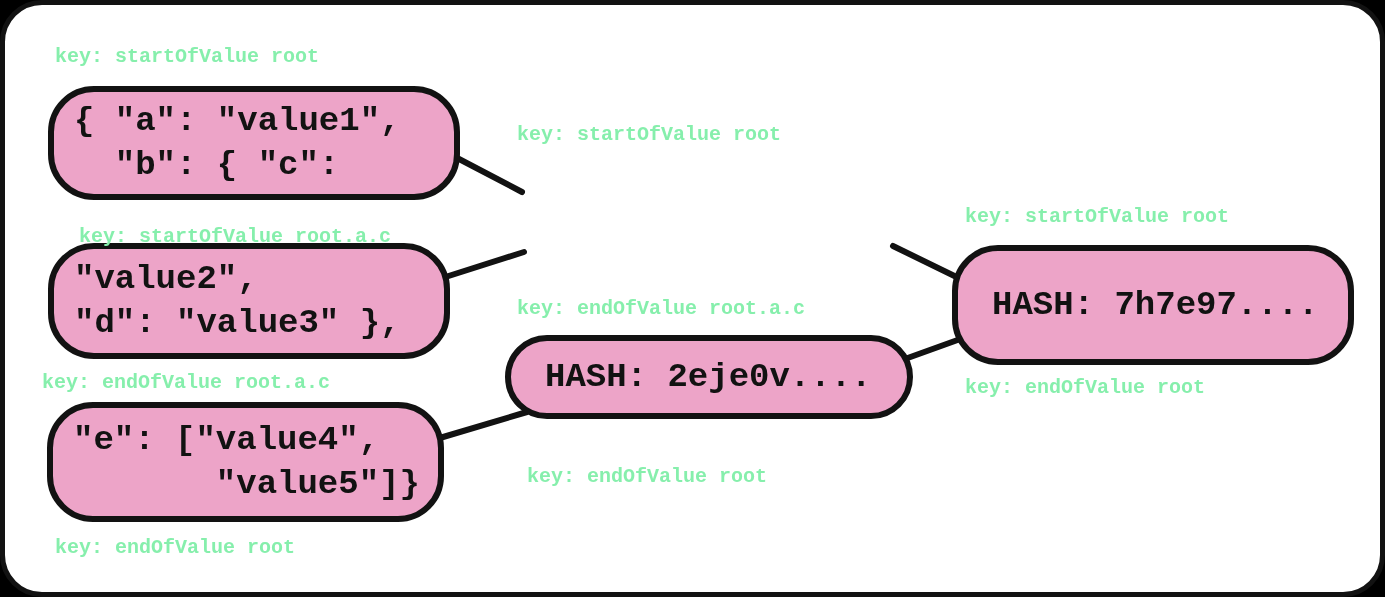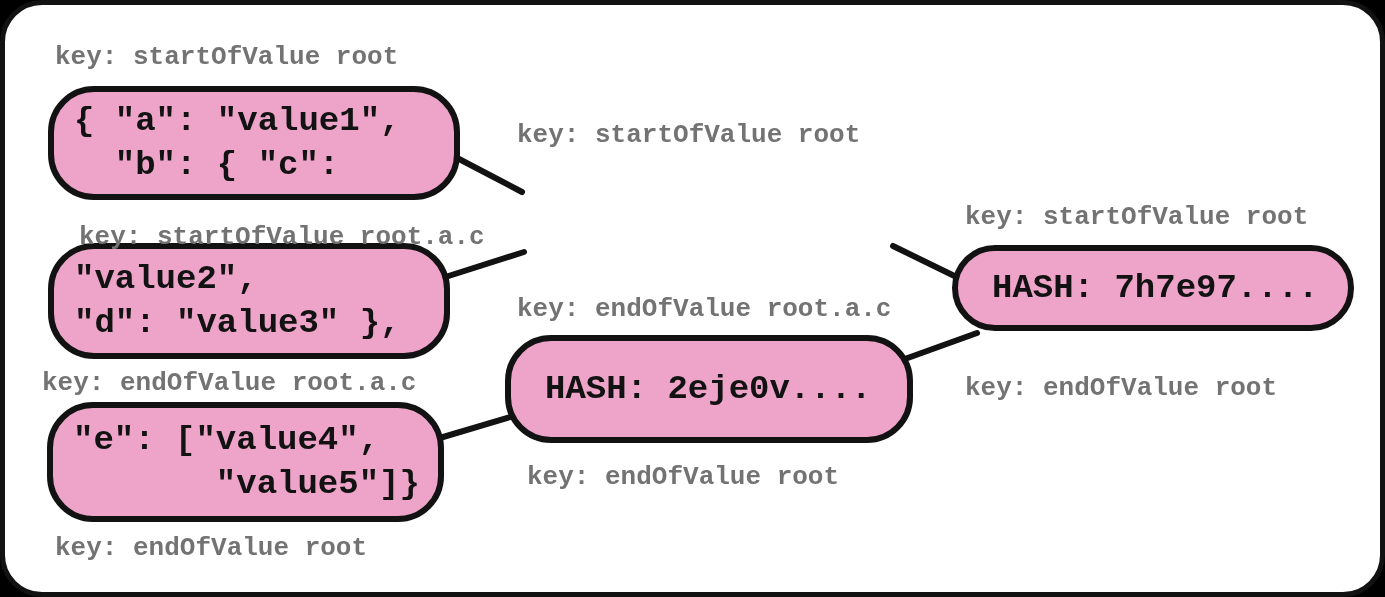--- a/index.html
+++ b/index.html
@@ -52,33 +52,33 @@
     font-size: 34px;
     line-height: 44px;
     color: #121212;
   }
   .node.chunk { padding-left: 20px; }
   .node.hash  { padding-left: 34px; }
   .key-label {
     position: absolute;
     z-index: 3;
     font-weight: bold;
-    font-size: 26px;
+    font-size: 20px;
     line-height: 26px;
-    color: #737373;
+    color: #86efac;
     white-space: pre;
     text-align: center;
   }
   
   #node-chunk-1 { left: 48px;  top: 86px;  width: 412px; height: 114px; }
   #node-chunk-2 { left: 48px;  top: 243px; width: 402px; height: 116px; }
   #node-chunk-3 { left: 47px;  top: 402px; width: 397px; height: 120px; }
   #node-hash-1  { left: 500px; top: 163px; width: 410px; height: 119px; }
-  #node-hash-2  { left: 505px; top: 335px; width: 408px; height: 108px; }
-  #node-hash-3  { left: 952px; top: 245px; width: 402px; height: 86px; }
+  #node-hash-2  { left: 505px; top: 335px; width: 408px; height: 84px; }
+  #node-hash-3  { left: 952px; top: 245px; width: 402px; height: 120px; }
   
   #label-0 { left: 55px;  top: 44px;  }
   #label-1 { left: 47px;  top: 224px; margin-left: 32px; }
   #label-2 { left: 42px;  top: 370px; }
   #label-3 { left: 55px;  top: 535px; }
   #label-4 { left: 517px; top: 122px; }
   #label-5 { left: 517px; top: 296px; }
   #label-6 { left: 527px; top: 464px; }
   #label-7 { left: 965px; top: 204px; }
   #label-8 { left: 965px; top: 375px; }

